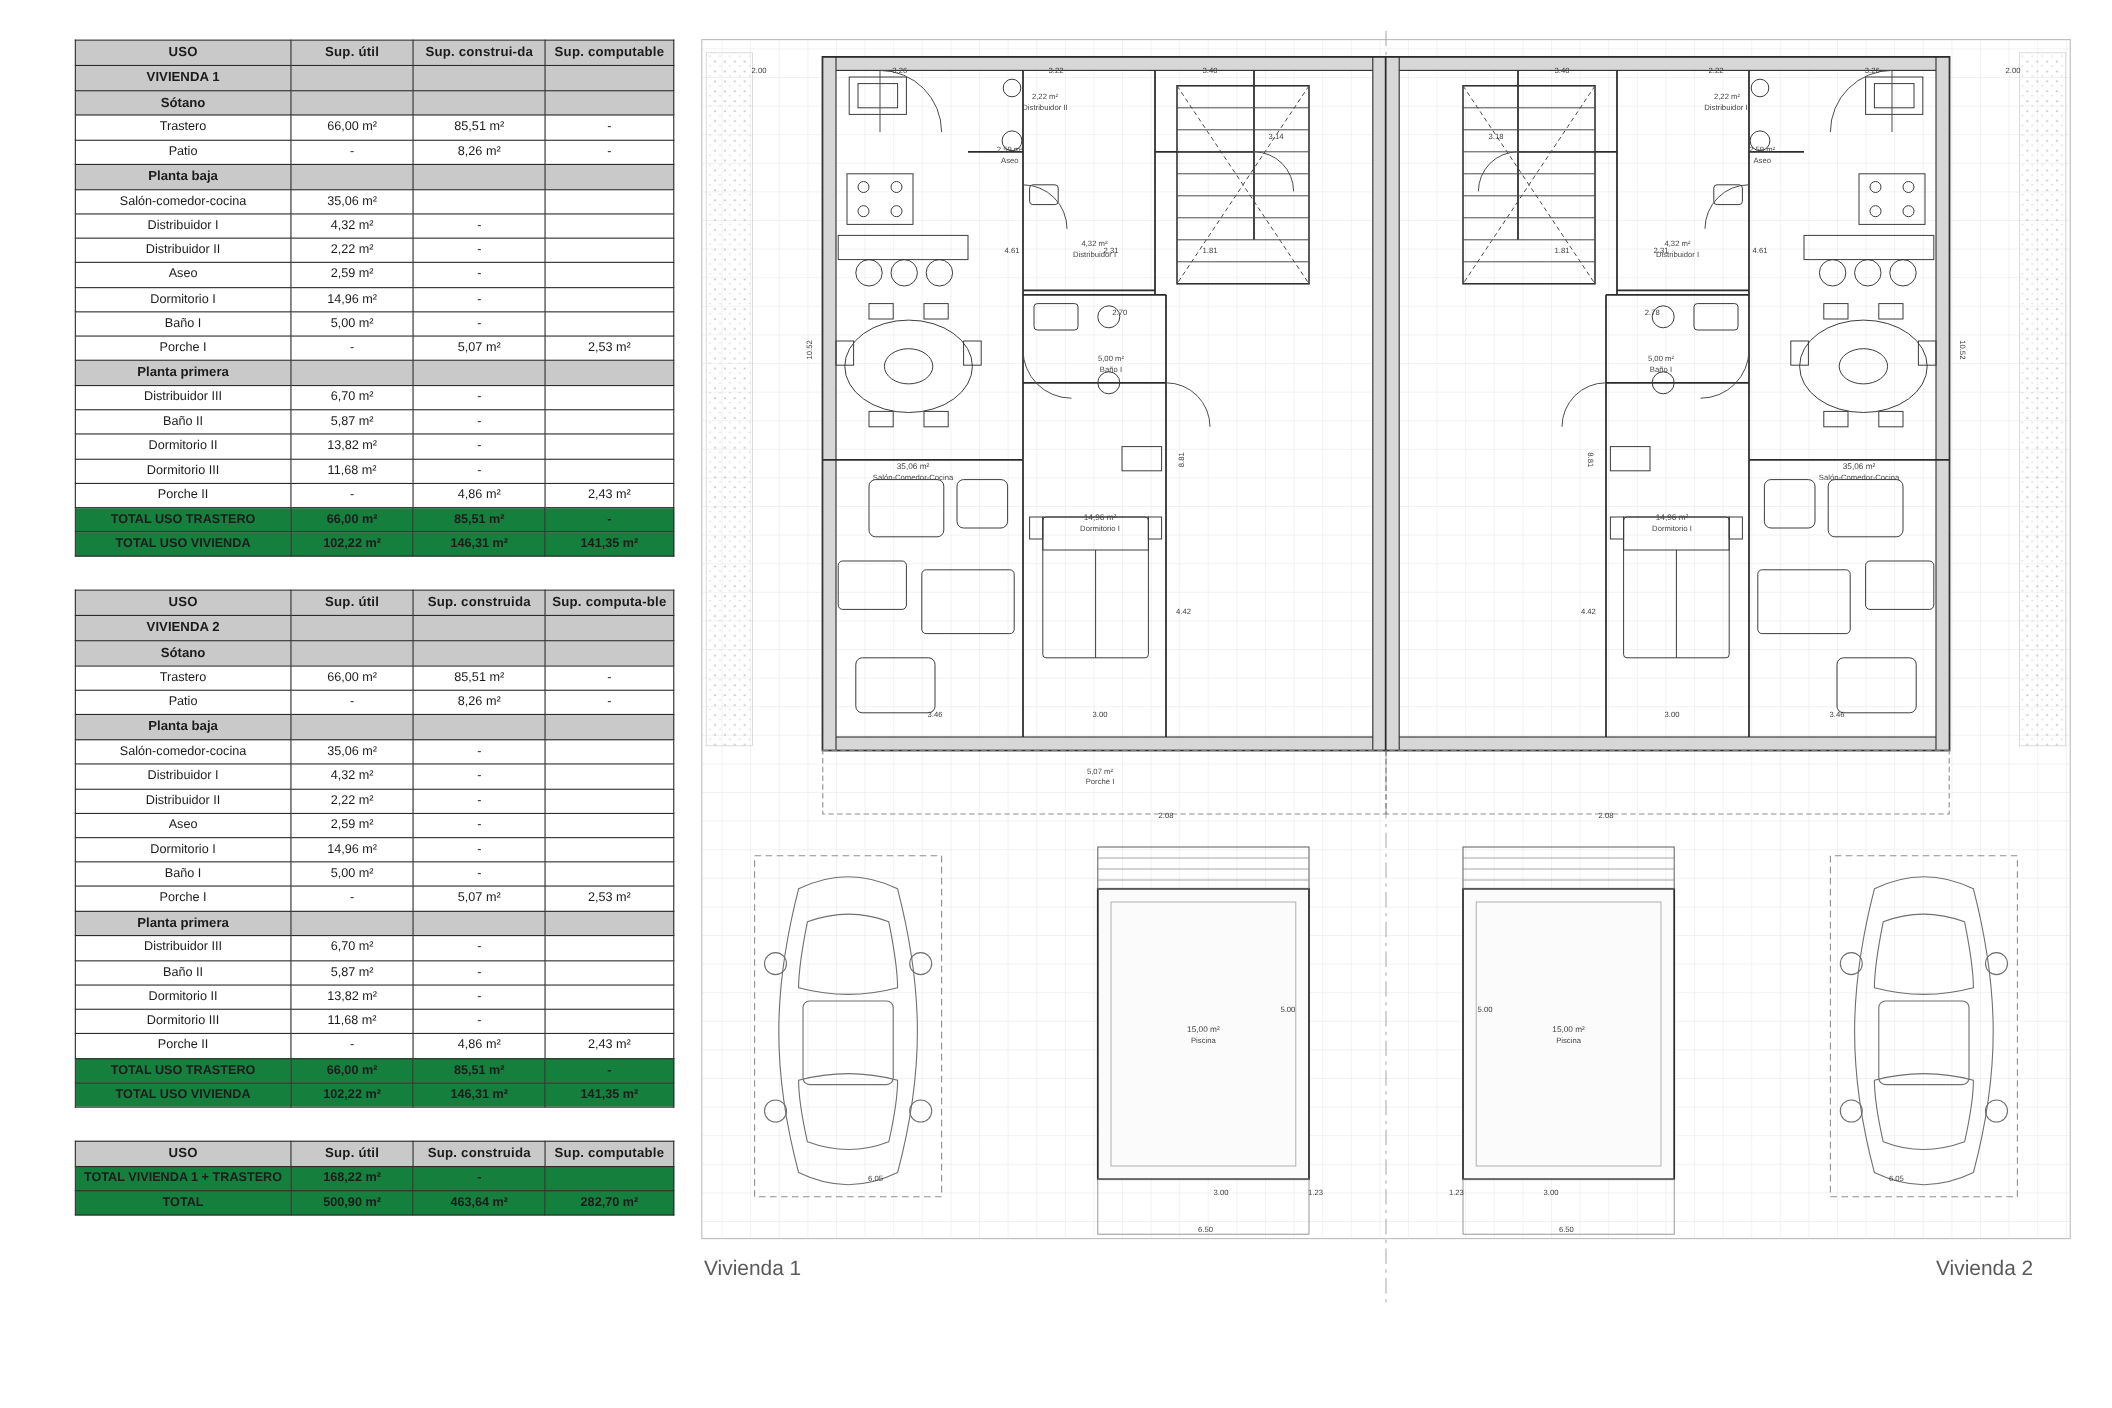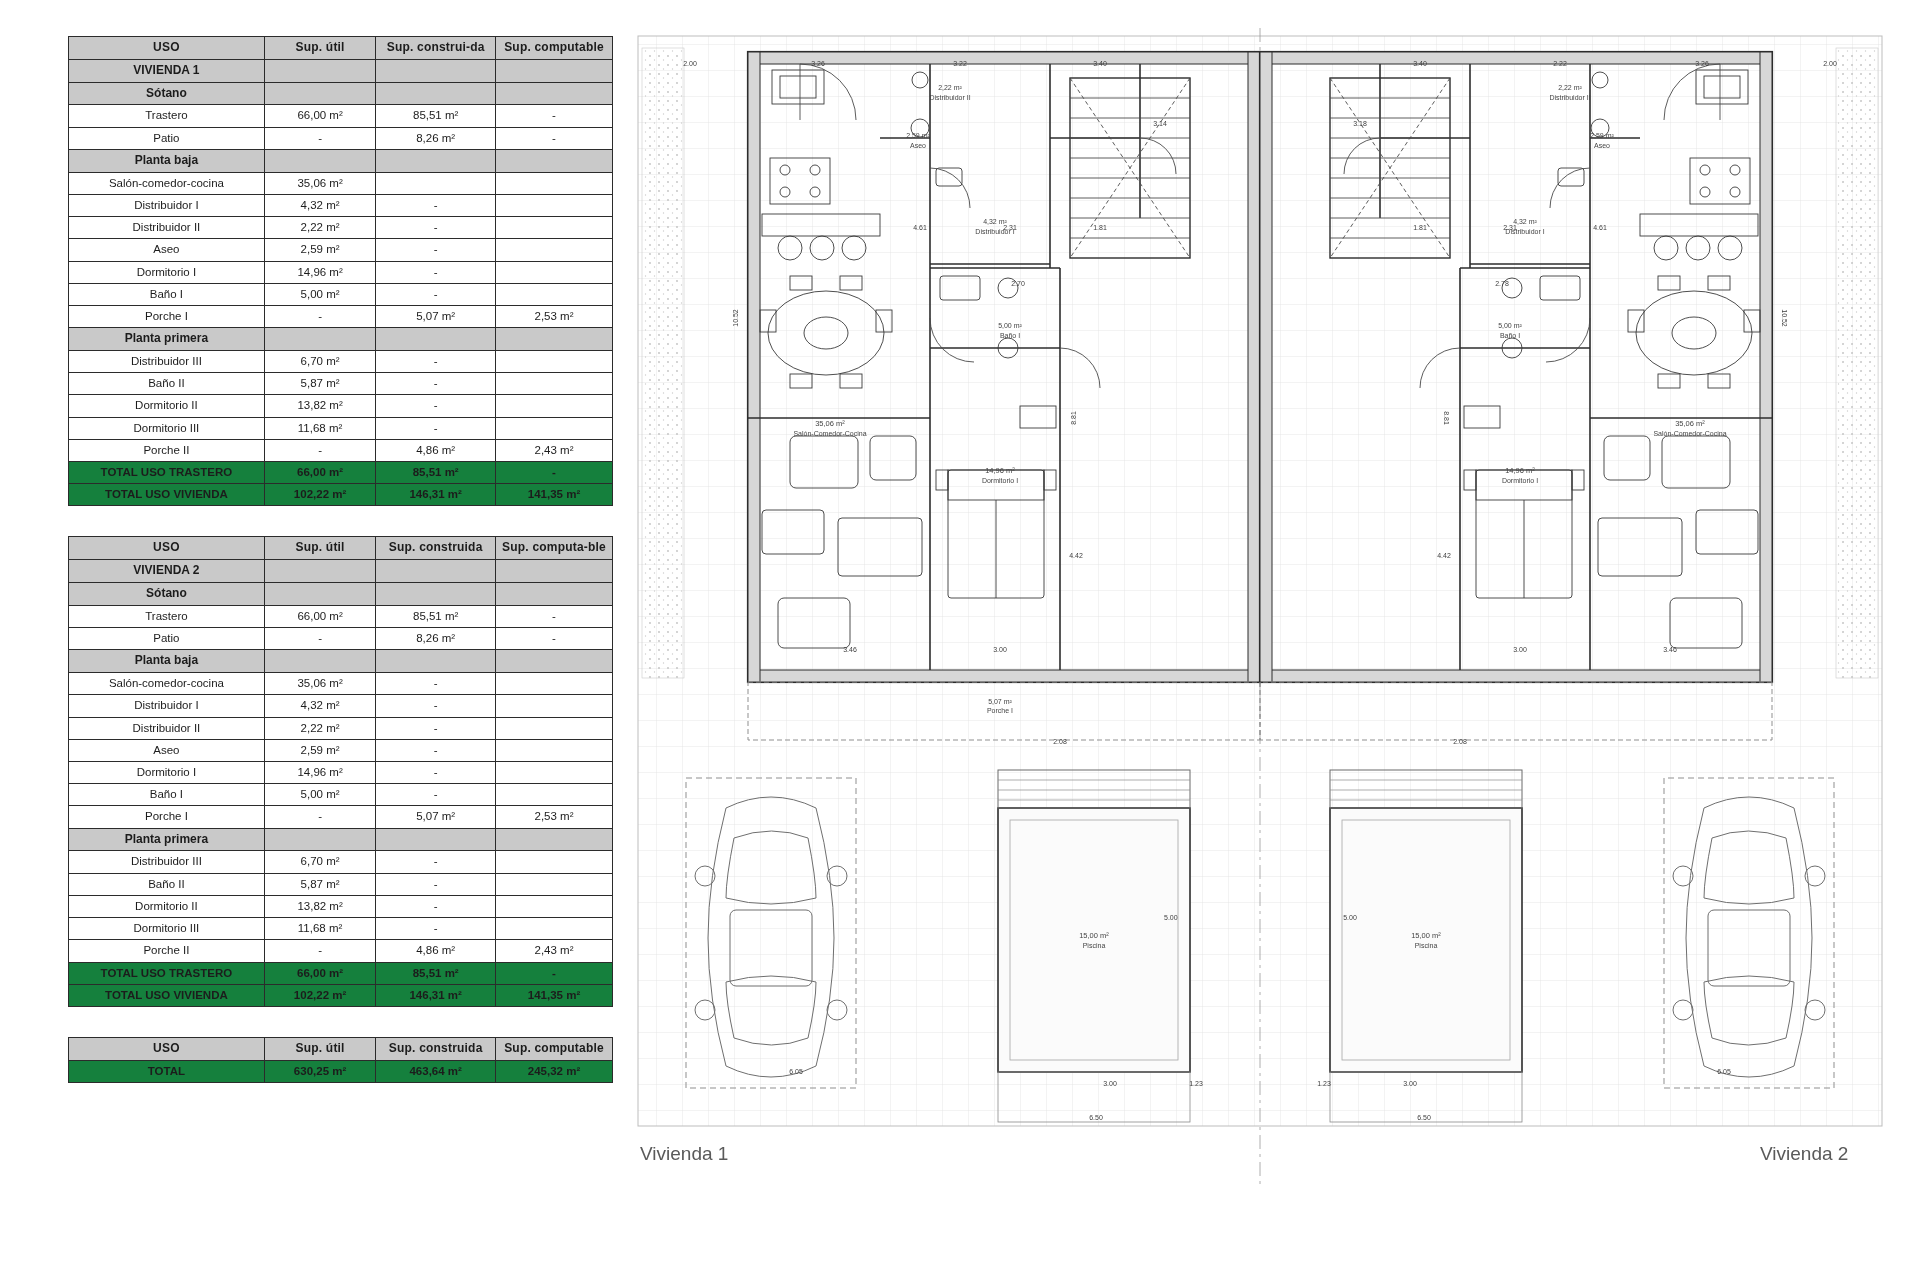--- a/index.html
+++ b/index.html
@@ -380,24 +380,30 @@
     <thead>
       <tr>
         <th>USO</th>
         <th>Sup. útil</th>
         <th>Sup. construida</th>
         <th>Sup. computable</th>
       </tr>
     </thead>
     <tbody>
       <tr class="total">
+        <td class="lbl">TOTAL VIVIENDA 1 + TRASTERO</td>
+        <td>168,22 m²</td>
+        <td>-</td>
+        <td></td>
+      </tr>
+      <tr class="total">
         <td class="lbl">TOTAL</td>
-        <td>630,25 m²</td>
+        <td>500,90 m²</td>
         <td>463,64  m²</td>
-        <td>245,32  m²</td>
+        <td>282,70  m²</td>
       </tr>
     </tbody>
   </table>
 
 </div>
 
 <div class="plan-wrap">
   <svg class="plan-svg" width="1260" height="1180" viewBox="0 0 1260 1180" xmlns="http://www.w3.org/2000/svg">
     <defs>
       <pattern id="grid" width="26" height="26" patternUnits="userSpaceOnUse">

